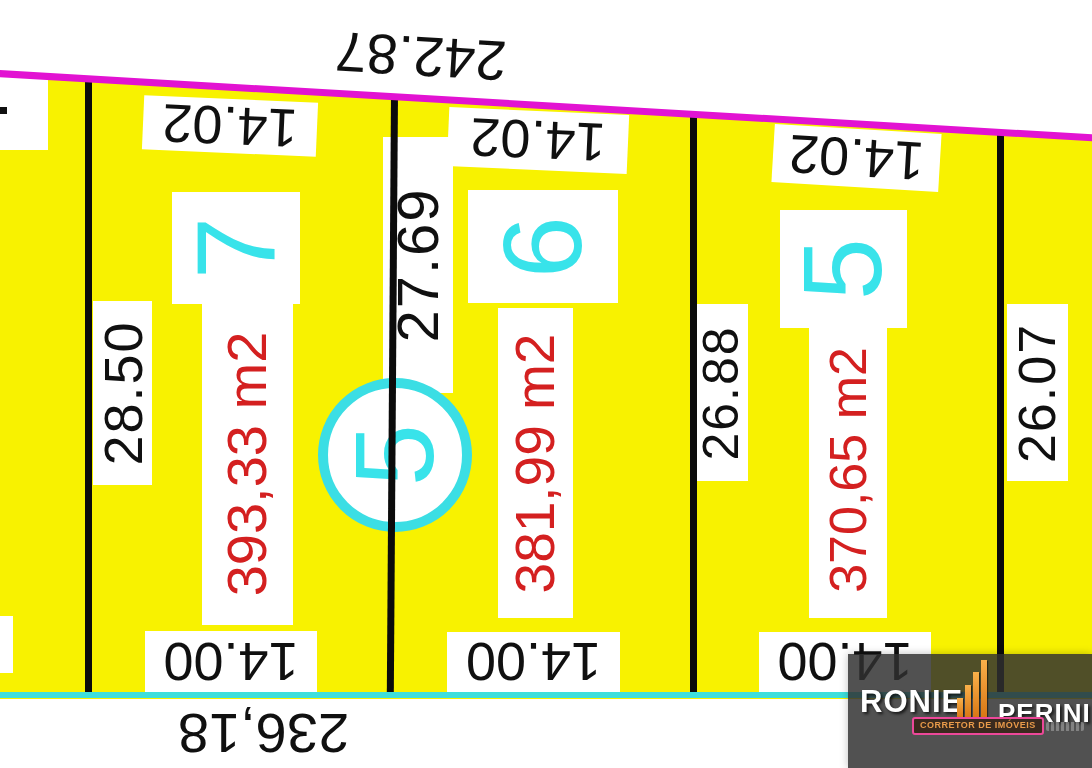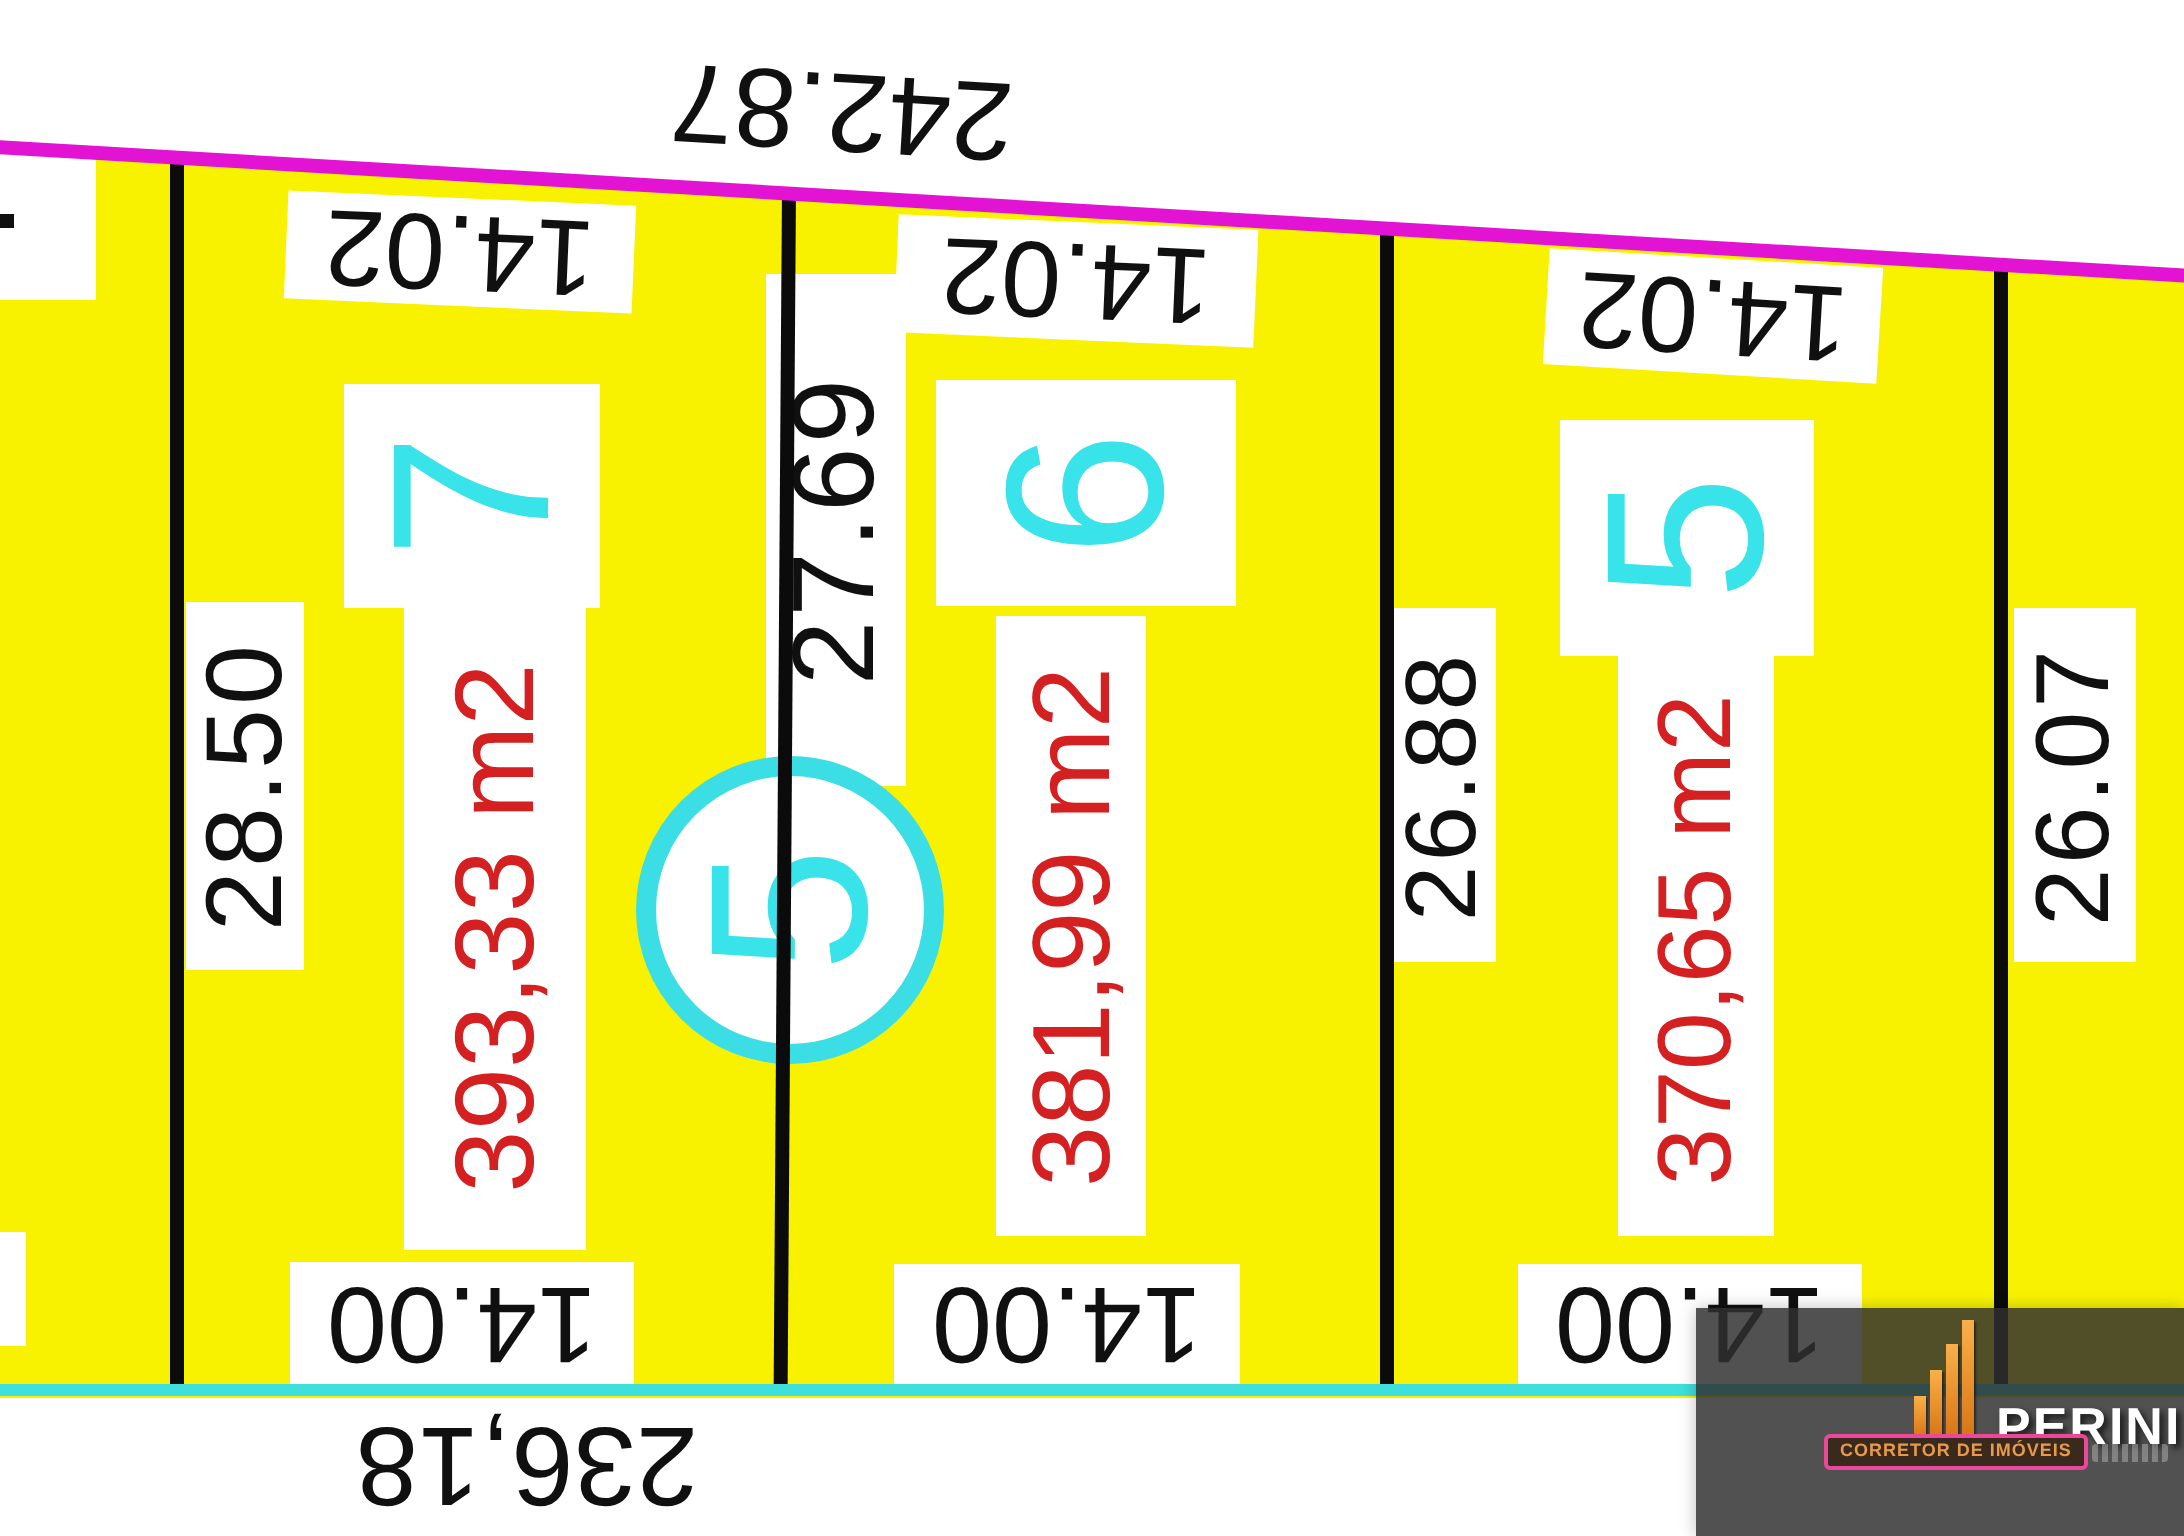--- a/index.html
+++ b/index.html
@@ -123,20 +123,21 @@
   <div class="abs vline" style="left:997px;top:131px;height:566px"></div>
 
   <div id="front-line" class="abs"></div>
   <div id="rear-line" class="abs"></div>
 
   <div class="abs lbl nobg r180" style="left:167px;top:704px;width:193px;height:58px;font-size:56px">
     <span>236,18</span>
   </div>
 
   <div id="logo" class="abs">
+    <span id="brand-first" class="abs brand">RONIE</span>
     <div id="bars" class="abs">
       <div style="height:20px"></div>
         <div style="height:33px"></div>
       <div style="height:46px"></div>
         <div style="height:58px"></div>
     </div>
     <span id="brand-last" class="abs brand">PERINI</span>
     <span id="banner" class="abs">CORRETOR DE IMÓVEIS</span>
     <div id="fineprint" class="abs"></div>
   </div>

